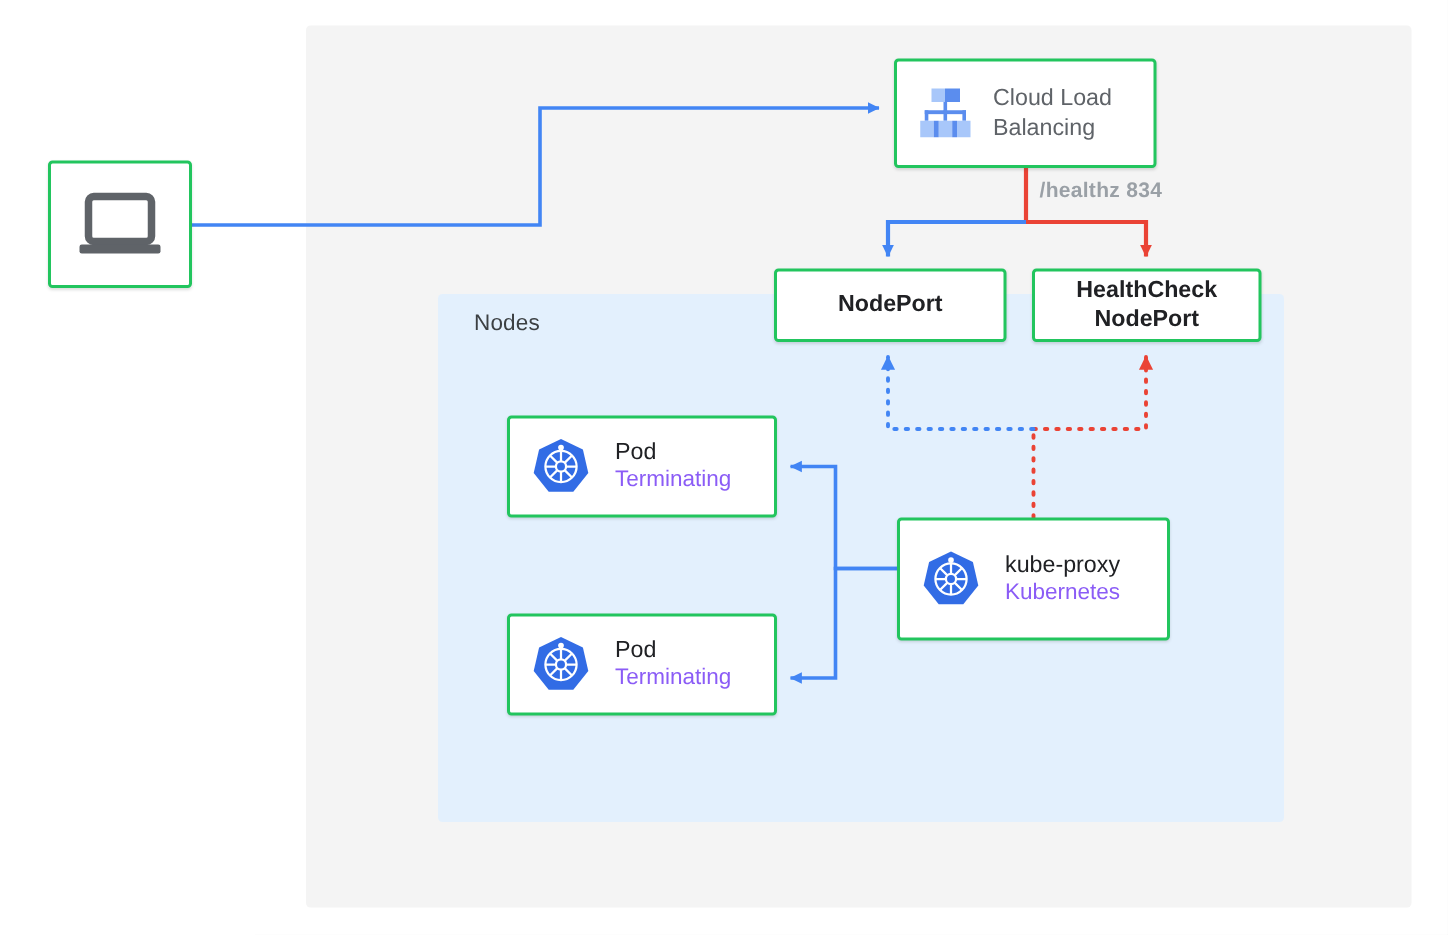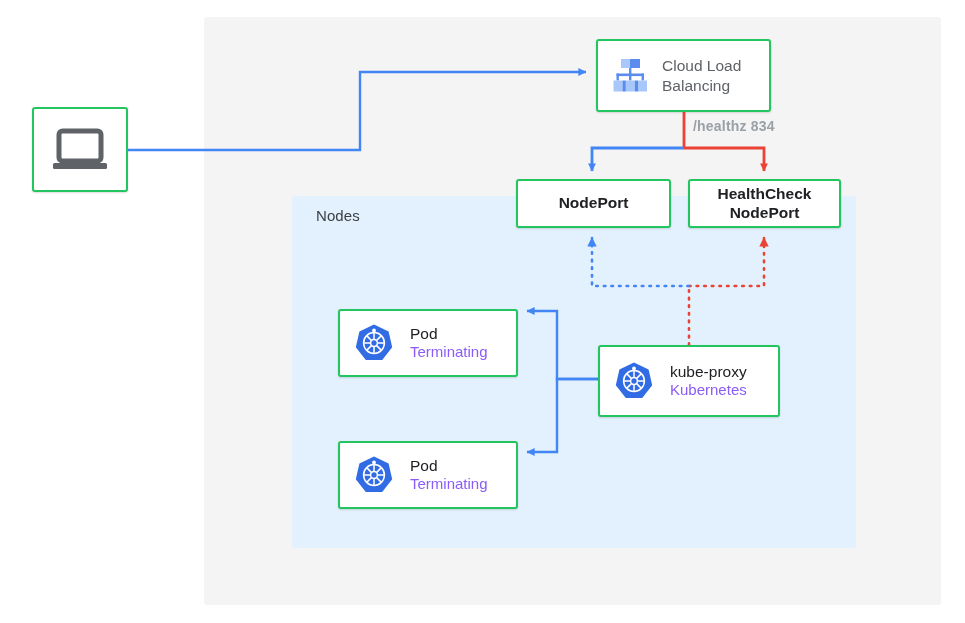--- a/index.html
+++ b/index.html
@@ -113,32 +113,31 @@
     text-align: center;
     line-height: 1.2;
   }
 
   
   .pod-card {
     left: 338px;
     width: 180px;
     height: 68px;
     padding-left: 14px;
-    margin-top: 32px;
   }
   .pod1 { top: 277px; }
   .pod2 { top: 409px; }
   .k8s-icon { width: 40px; height: 40px; flex: none; margin-right: 16px; }
 
   
   .kp-card {
     left: 598px;
     top: 345px;
     width: 182px;
-    height: 72px;
+    height: 82px;
     padding-left: 14px;
   }
 
   
   .wires {
     position: absolute;
     left: 0; top: 0;
     width: 965px;
     height: 623px;
     pointer-events: none;

